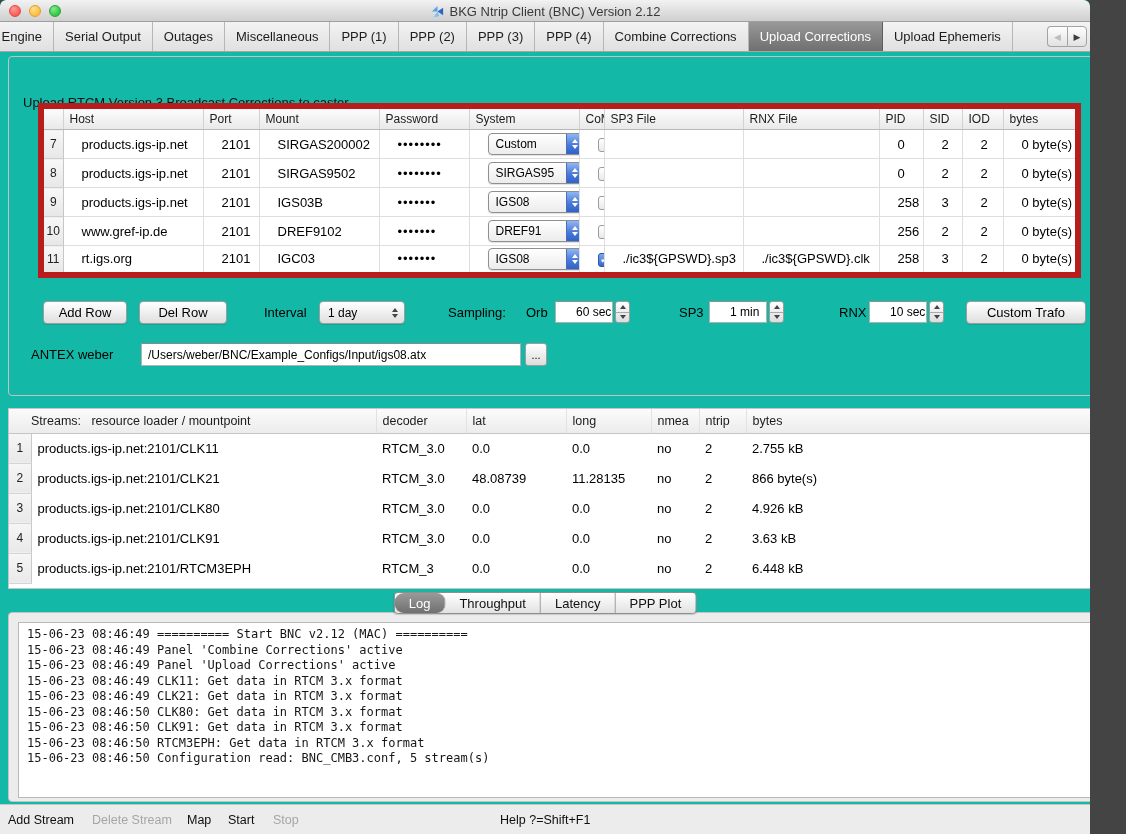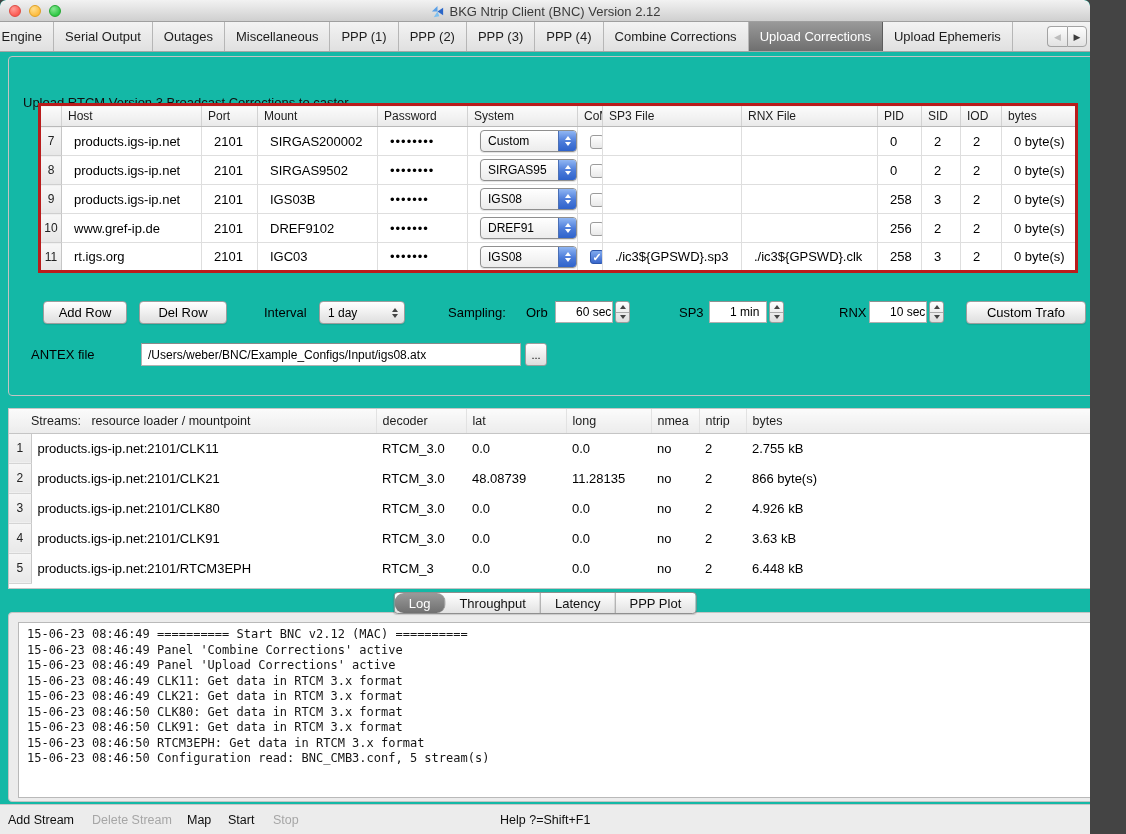--- a/index.html
+++ b/index.html
@@ -34,27 +34,27 @@
   .tab-arrow.left { border-radius:4px 0 0 4px; border-right:none; color:#bdbdbd; }
   .tab-arrow.right { border-radius:0 4px 4px 0; }
 
   
   .upload-frame { position:absolute; left:8px; top:56px; width:1110px; height:340px;
                   border:1px solid #c3c3c3; border-radius:4px; }
   .desc { position:absolute; left:14px; top:10px; font-size:13px; color:#0f0f0f;margin-top:28px; }
 
   .table-wrap { position:absolute; left:29px; top:46px; }
   table.grid { border-collapse:collapse; table-layout:fixed; background:#fff;
-               font-size:13px; border:3px solid #b91c1c; }
+               font-size:13px; border:6px solid #b91c1c; }
   table.grid thead th { background:linear-gradient(#fcfcfc,#e9e9e9); border-right:1px solid #d2d2d2;
                border-bottom:1px solid #b9b9b9; font-weight:normal; font-size:12px; text-align:left;
                padding:3px 6px; height:22px; color:#1c1c1c; white-space:nowrap; overflow:hidden; }
   table.grid tbody th.rownum { background:linear-gradient(#f7f7f7,#e7e7e7); border-right:1px solid #c6c6c6;
                border-bottom:1px solid #cfcfcf; font-weight:normal; font-size:12px; color:#222; text-align:center; }
-  table.grid td { border-right:1px solid #dedede; border-bottom:1px solid #dedede; padding:0 12px;
+  table.grid td { border-right:1px solid #dedede; border-bottom:1px solid #dedede; padding:0 18px;
                height:29px; white-space:nowrap; overflow:hidden; color:#000; }
   td.pw { letter-spacing:1px; }
   td.com { text-align:center; padding:0; }
 
   .combo { width:97px; height:22px; border:1px solid #8f8f8f; border-radius:4px;
            background:linear-gradient(#fff,#ececec); display:flex; align-items:center;
            overflow:hidden; box-shadow:0 1px 1px rgba(0,0,0,.12); }
   .combo-text { flex:1; padding-left:7px; font-size:12px; color:#000; }
   .combo-btn { width:18px; height:100%; background:linear-gradient(#90b6f3,#4a7ad9 55%,#2f63cb);
                border-left:1px solid #4a6fb5; display:flex; flex-direction:column;
@@ -375,21 +375,21 @@
           <span class="step down">
               <i class="tri-down"></i>
             </span>
         </div>
       </div>
 
       <div class="btn" style="left:957px;width:120px">Custom Trafo</div>
     </div>
 
     <div class="antex-row">
-      <span class="ctl-label" style="left:22px">ANTEX file</span>
+      <span class="ctl-label" style="left:22px">ANTEX weber</span>
       <input class="text-field" style="left: 132px; width: 380px;" value="/Users/weber/BNC/Example_Configs/Input/igs08.atx">
       <div class="mini-btn" style="left:516px">...</div>
     </div>
   </div>
 
   <div class="streams-panel">
     <table class="streams" id="streams-table">
         <colgroup>
           <col style="width: 22px;">
           <col style="width: 345px;">

